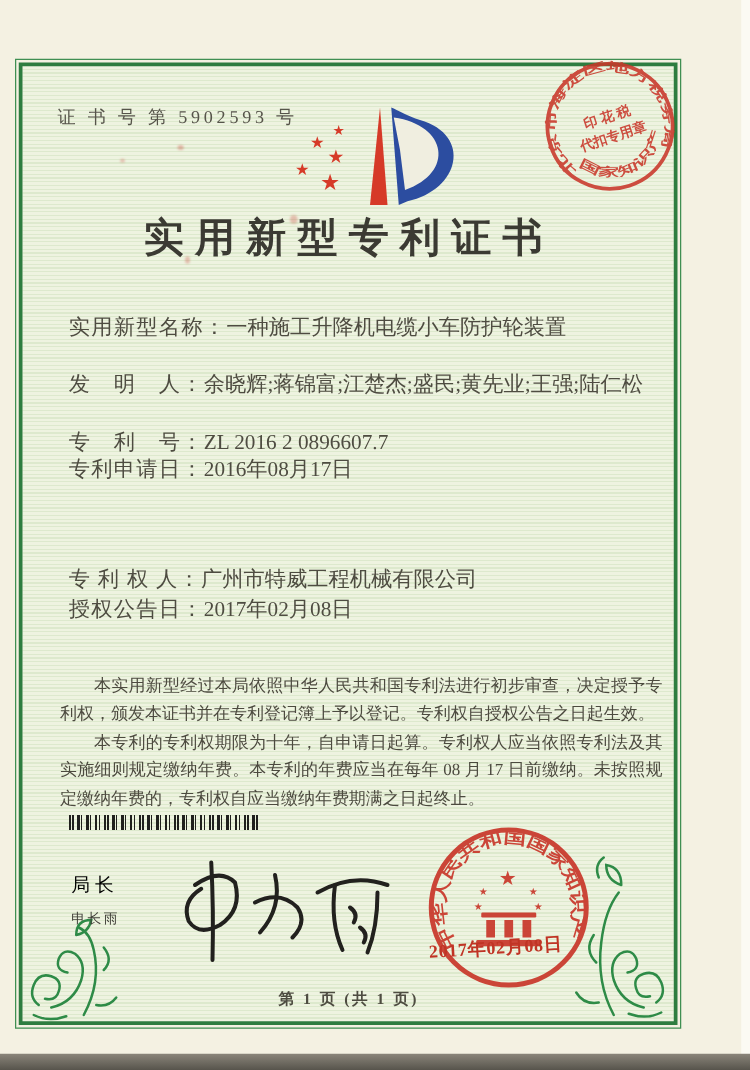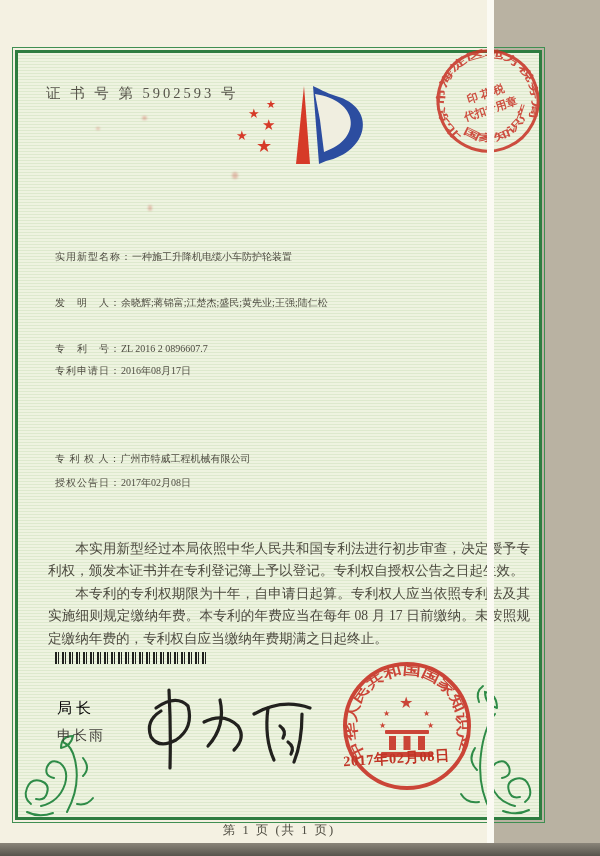--- a/index.html
+++ b/index.html
@@ -4,21 +4,21 @@
 <style>
   * { margin: 0; padding: 0; box-sizing: border-box; }
   html, body { width: 600px; height: 856px; }
   body {
     font-family: "Liberation Serif", "DejaVu Serif", serif;
     background: #b9b2a2;
     position: relative;
     overflow: hidden;
   }
   .paper {
-    position: absolute; left: 0; top: 0; width: 494px; height: 856px;
+    position: absolute; left: 0; top: 0; width: 600px; height: 856px;
     background: #f4f1e2;
   }
   .scan-edge-bottom {
     position: absolute; left: 0; bottom: 0; width: 600px; height: 13px;
     background: linear-gradient(180deg, #8a857a, #57544c);
   }
   .scan-edge-right {
     position: absolute; right: 0; top: 0; width: 7px; height: 856px;
     background: #fbfaf3;
   }
@@ -35,54 +35,54 @@
     font-size: 14.5px; letter-spacing: 3px; color: #56544a;
   }
   .logo { position: absolute; left: 218px; top: 80px; width: 168px; height: 90px; }
   .title {
     position: absolute; left: 15px; top: 169px; width: 528px;
     text-align: center; font-size: 32px; font-weight: 700;
     letter-spacing: 9px; color: #3b3a33;
   }
   .field-row {
     position: absolute; left: 55px; width: 460px; height: 22px;
-    font-size: 10px; color: #4e4c41; white-space: nowrap;
+    font-size: 17px; color: #4e4c41; white-space: nowrap;
   }
   .field-row .lbl { letter-spacing: 1px; }
   .body-text {
     position: absolute; left: 48px; top: 498px; width: 482px;
     font-size: 13.6px; line-height: 22.4px; color: #4c4a3f;
     text-align: justify;
     margin-top: 40px;
   }
   .body-text p { text-indent: 2em; }
   .barcode {
     position: absolute; left: 55px; top: 652px; width: 152px; height: 12px;
     background: repeating-linear-gradient(90deg,
       #20201e 0 2px, transparent 2px 3px, #20201e 3px 4px,
       transparent 4px 7px, #20201e 7px 9px, transparent 9px 10px,
       #20201e 10px 11px, transparent 11px 14px);
   }
   .sig-title { position: absolute; left: 57px; top: 699px; font-size: 15px; color: #000000; letter-spacing: 4px; }
-  .sig-name  { position: absolute; left: 57px; top: 727px; font-size: 14px; color: #3f3e37; letter-spacing: 2px; }
+  .sig-name  { position: absolute; left: 57px; top: 727px; font-size: 11px; color: #3f3e37; letter-spacing: 2px; }
   .sig-hand  { position: absolute; left: 122px; top: 682px; width: 205px; height: 95px; }
   .seal-main { position: absolute; left: 340px; top: 659px; width: 134px; height: 134px; opacity: 0.92; }
   .seal-date {
     position: absolute; left: 343px; top: 748px; width: 140px;
     font-size: 14.5px; color: #c03425; letter-spacing: 0.5px;
     transform: rotate(-3.5deg); font-weight: 700; white-space: nowrap;
     font-family: "Liberation Serif", serif;
   }
   .seal-tax {
     position: absolute; left: 433px; top: 46px; width: 110px; height: 110px;
     transform: rotate(-18deg); opacity: 0.88;
   }
   .footer {
-    position: absolute; left: 15px; top: 822px; width: 528px;
-    text-align: center; font-size: 12.5px; color: #4e4c41; letter-spacing: 2px;
+    position: absolute; left: 15px; top: 791px; width: 528px;
+    text-align: center; font-size: 12.5px; color: #4e4c41; letter-spacing: 2px; font-weight: bold;
   }
   .flourish { position: absolute; }
   .flourish-bl { left: 17px; top: 726px; width: 100px; height: 92px; }
   .flourish-br { left: 445px; top: 678px; width: 96px; height: 140px; transform: scaleX(-1); }
   .ink-speck { position: absolute; border-radius: 50%; background: #c8453a; filter: blur(1px); }
 </style>
 </head>
 <body>
 
 <div class="paper">
@@ -126,20 +126,21 @@
     <path d="M97,14 C140,20 146,58 106,72 L102,40 Z" fill="#f0eee0"></path>
     <g fill="#d63a28" font-family="'DejaVu Sans', sans-serif">
       <text x="48" y="28" font-size="11">★</text>
       <text x="30" y="38" font-size="13">★</text>
       <text x="44" y="50" font-size="15">★</text>
       <text x="18" y="60" font-size="13">★</text>
       <text x="38" y="72" font-size="18">★</text>
     </g>
   </svg>
 
+  <div class="title">实用新型专利证书</div>
 
   <div class="field-row" style="top:250px">
     <span class="lbl">实用新型名称：</span><span>一种施工升降机电缆小车防护轮装置</span>
   </div>
   <div class="field-row" style="top:296px">
     <span class="lbl">发　明　人：</span><span>余晓辉;蒋锦富;江楚杰;盛民;黄先业;王强;陆仁松</span>
   </div>
   <div class="field-row" style="top:342px">
     <span class="lbl">专　利　号：</span><span>ZL 2016 2 0896607.7</span>
   </div>

